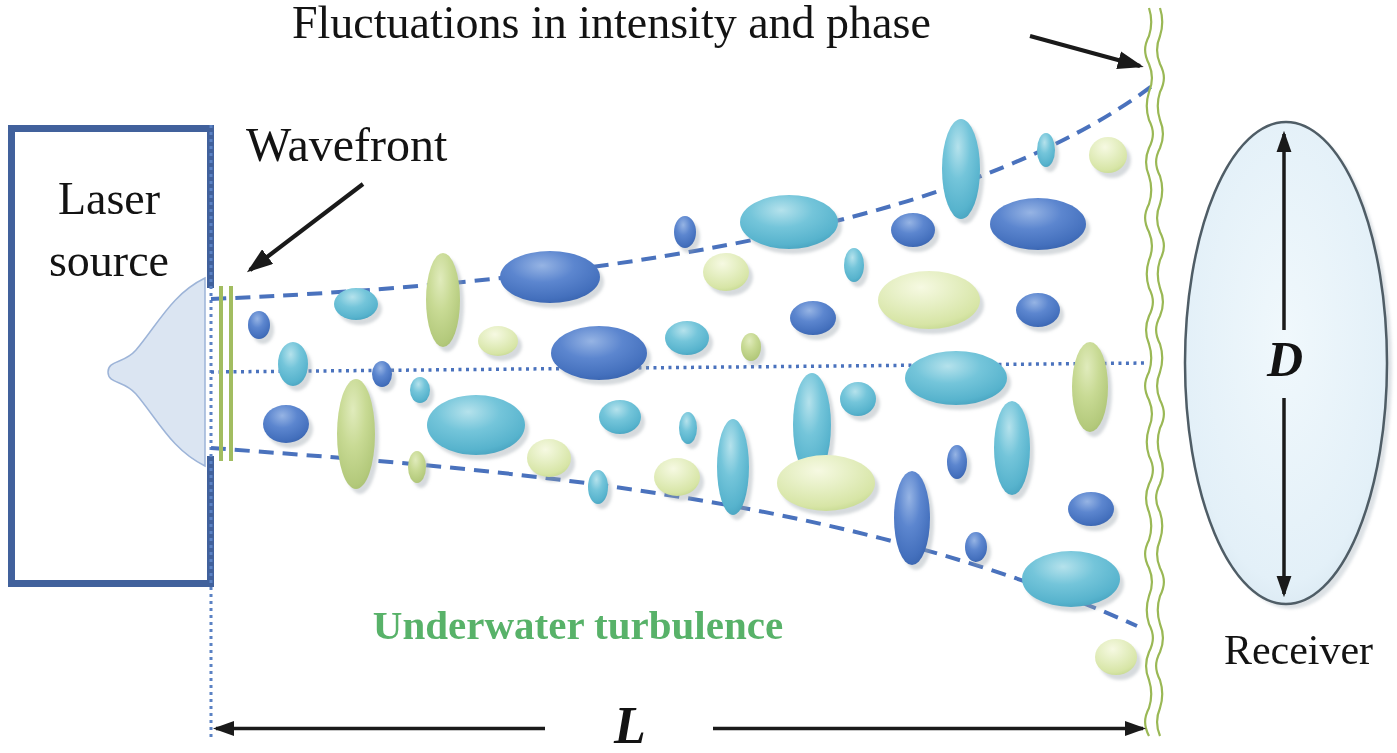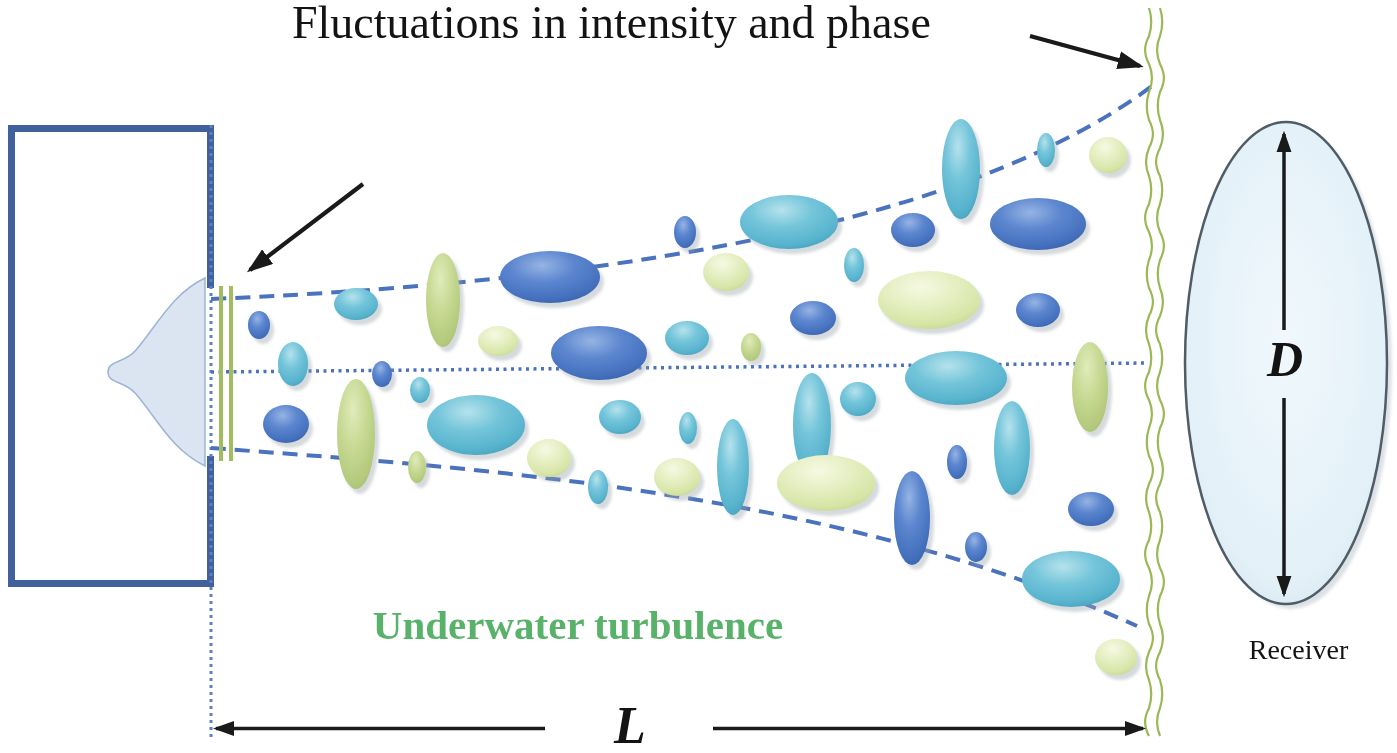--- a/index.html
+++ b/index.html
@@ -8,21 +8,21 @@
     font-family:"Liberation Serif","DejaVu Serif",serif;color:#131313;padding-left:40px;
   }
   #scene{position:absolute;left:0;top:0;}
   .lbl{position:absolute;white-space:nowrap;}
   .lbl-fluct{left:292px;top:-2px;width:740px;font-size:46px;line-height:50px;}
   .lbl-wavefront{left:246px;top:118px;font-size:48px;line-height:54px;}
   .lbl-laser{left:14px;top:168px;width:190px;text-align:center;font-size:46px;line-height:62px;white-space:normal;}
   .lbl-turb{left:352px;top:600px;width:452px;text-align:center;font-size:41px;line-height:50px;font-weight:bold;color:#58b269;}
   .lbl-L{left:598px;top:696px;width:64px;text-align:center;font-size:52px;font-weight:bold;font-style:italic;}
   .lbl-D{left:1254px;top:330px;width:62px;text-align:center;font-size:50px;font-weight:bold;font-style:italic;}
-  .lbl-receiver{left:1200px;top:626px;width:197px;text-align:center;font-size:28px;line-height:48px;}
+  .lbl-receiver{left:1200px;top:626px;width:197px;text-align:center;font-size:42px;line-height:48px;}
 </style>
 </head>
 <body>
 
 <div id="stage">
 
   <svg id="scene" width="1397" height="753" viewBox="0 0 1397 753">
     <defs>
       <marker id="ah" viewBox="0 0 10 7" refX="8.5" refY="3.5" markerWidth="6.2" markerHeight="4.4" orient="auto-start-reverse">
         <path d="M0,0 L10,3.5 L0,7 Z" fill="#1a1a1a"></path>
@@ -181,17 +181,19 @@
     <line x1="1284" y1="398" x2="1284" y2="594" stroke="#1a1a1a" stroke-width="3.5" marker-end="url(#ah)"></line>
 
     <line x1="545" y1="728.5" x2="216" y2="728.5" stroke="#1a1a1a" stroke-width="3.5" marker-end="url(#ah)"></line>
     <line x1="713" y1="728.5" x2="1143" y2="728.5" stroke="#1a1a1a" stroke-width="3.5" marker-end="url(#ah)"></line>
 
     <line x1="363" y1="184" x2="250" y2="270" stroke="#1a1a1a" stroke-width="4.2" marker-end="url(#ah)"></line>
     <line x1="1030" y1="36" x2="1140" y2="66" stroke="#1a1a1a" stroke-width="4.2" marker-end="url(#ah)"></line>
   </svg>
 
   <div class="lbl lbl-fluct">Fluctuations in intensity and phase</div>
+  <div class="lbl lbl-wavefront">Wavefront</div>
+  <div class="lbl lbl-laser">Laser source</div>
   <div class="lbl lbl-turb">Underwater turbulence</div>
   <div class="lbl lbl-L">L</div>
   <div class="lbl lbl-D">D</div>
   <div class="lbl lbl-receiver">Receiver</div>
 </div>
 
 </body></html>

